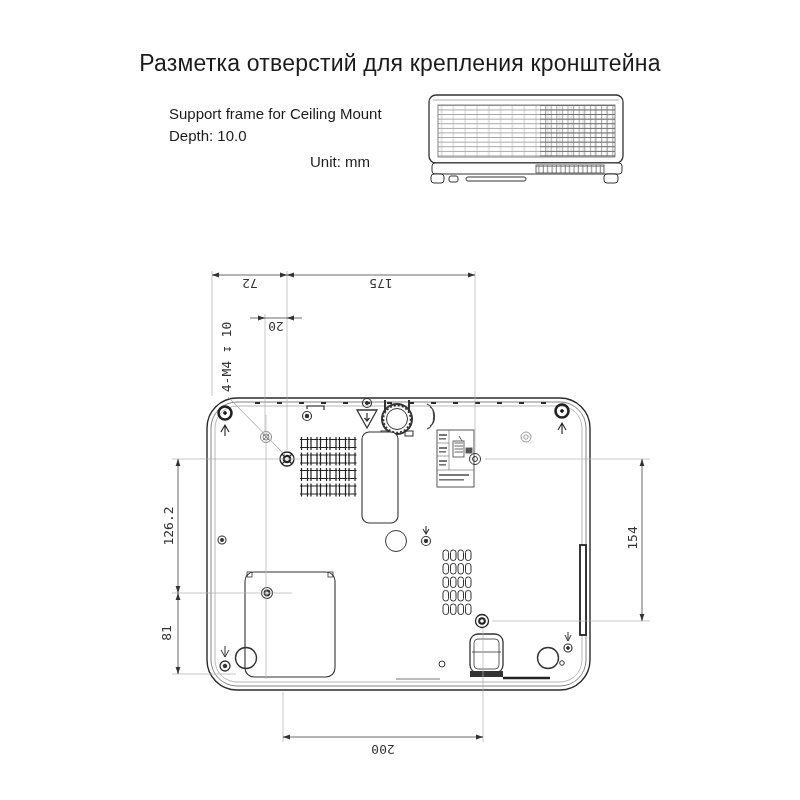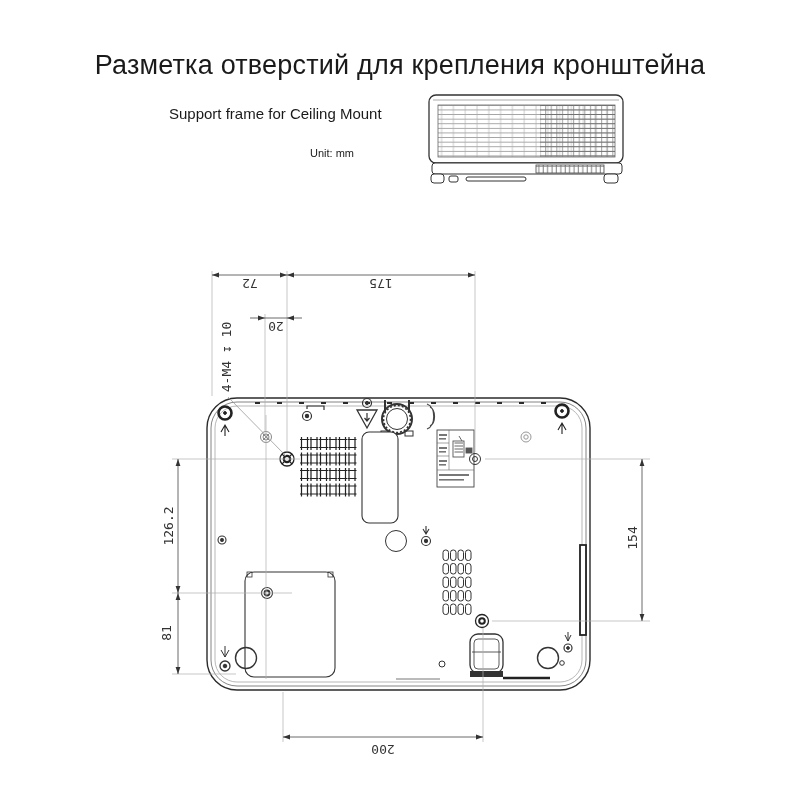--- a/index.html
+++ b/index.html
@@ -1,34 +1,35 @@
 <!DOCTYPE html>
 <html><head>
 <meta charset="utf-8">
 <style>
   html,body{margin:0;padding:0;background:#ffffff;}
   .page{position:relative;width:800px;height:800px;background:#fff;overflow:hidden;
         font-family:"Liberation Sans", sans-serif;color:#1a1a1a;}
   .title{position:absolute;left:0;top:50px;width:800px;text-align:center;
-         font-size:27px;font-weight:400;letter-spacing:0.2px;}
+         font-size:23px;font-weight:400;letter-spacing:0.2px;}
   .specs{position:absolute;left:169px;top:103px;font-size:15px;line-height:22px;}
-  .unit-note{position:absolute;left:310px;top:147px;font-size:11px;}
+  .unit-note{position:absolute;left:310px;top:153px;font-size:15px;}
   svg{position:absolute;left:0;top:0;}
   .dim{font-family:"DejaVu Sans Mono", monospace;font-size:13px;fill:#333;}
   .callout{font-family:"DejaVu Sans Mono", monospace;font-size:13px;fill:#333;}
 </style>
 </head>
 <body>
 
 <div class="page">
 
   <div class="title">Разметка отверстий для крепления кронштейна</div>
 
   <div class="specs">
     <div>Support frame for Ceiling Mount</div>
+    <div>Depth: 10.0</div>
   </div>
   <div class="unit-note">Unit: mm</div>
 
   <svg width="800" height="800" viewBox="0 0 800 800">
     <defs>
       <pattern id="pv" width="11.8" height="4.6" patternUnits="userSpaceOnUse">
         <path d="M0 4.3 H11.8" stroke="#666" stroke-width="0.7" fill="none"></path>
         <path d="M5 0 V4.6" stroke="#aaa" stroke-width="0.6" fill="none"></path>
       </pattern>
       <pattern id="pv2" width="5.6" height="4.6" patternUnits="userSpaceOnUse">

